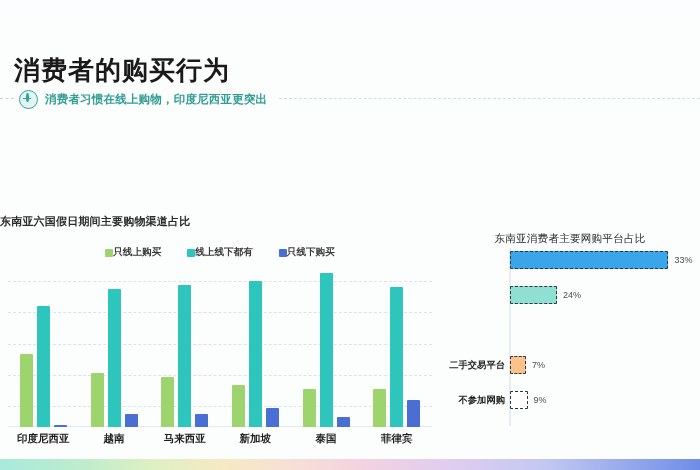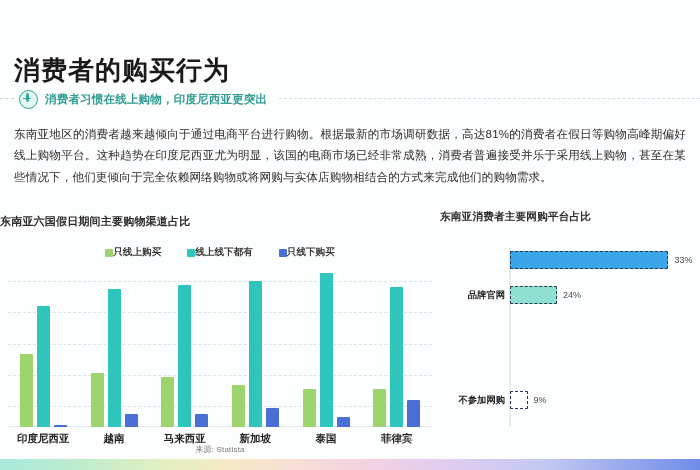--- a/index.html
+++ b/index.html
@@ -71,22 +71,22 @@
   .xlabels{position:absolute;left:8px;top:224px;width:424px;height:20px;}
   .xlabel{position:absolute;text-align:center;font-size:10.5px;font-weight:bold;color:#1f1f1f;white-space:nowrap;}
   .source{
     position:absolute;left:0;top:236px;width:440px;text-align:center;
     font-size:8px;color:#7a7a7a;letter-spacing:.2px;
   }
 
   
   .chart-right{position:absolute;left:440px;top:0;width:260px;height:250px;}
   .chart-right .c-title{
-    position:absolute;left:0;top:2px;width:260px;
-    font-size:10.6px;font-weight:bold;color:#2b2b2b;letter-spacing:.2px;
+    position:absolute;left:0;top:24px;width:260px;text-align:center;
+    font-size:10.6px;font-weight:normal;color:#2b2b2b;letter-spacing:.2px;
   }
   .hplot{position:absolute;left:0;top:34px;width:260px;height:190px;}
   .vaxis{position:absolute;left:69px;top:6px;width:1.5px;height:178px;background:#e6ecef;}
   .hrow{position:absolute;left:0;width:260px;height:24px;}
   .hlabel{
     position:absolute;right:195px;top:0;width:90px;height:24px;
     display:flex;align-items:center;justify-content:flex-end;
     font-size:9.3px;font-weight:bold;color:#1f1f1f;white-space:nowrap;
   }
   .hbar{
@@ -111,21 +111,20 @@
 
   <h1 class="page-title">消费者的购买行为</h1>
 
   <div class="subtitle-row">
     <span class="dash-left"></span>
     <span class="badge-icon"></span>
     <span class="subtitle-text">消费者习惯在线上购物，印度尼西亚更突出</span>
     <span class="dash-right"></span>
   </div>
 
-  <p class="body-copy">东南亚地区的消费者越来越倾向于通过电商平台进行购物。根据最新的市场调研数据，高达81%的消费者在假日等购物高峰期偏好线上购物平台。这种趋势在印度尼西亚尤为明显，该国的电商市场已经非常成熟，消费者普遍接受并乐于采用线上购物，甚至在某些情况下，他们更倾向于完全依赖网络购物或将网购与实体店购物相结合的方式来完成他们的购物需求。</p>
 
   <div class="charts">
 
     <div class="chart-left">
       <div class="c-title">东南亚六国假日期间主要购物渠道占比</div>
 
       <div class="legend">
         <div class="legend-item">
           <span class="legend-swatch" style="background:#9ed46e"></span>
           <span class="legend-label">只线上购买</span>
@@ -181,35 +180,38 @@
 
       <div class="xlabels" id="left-xlabels">
           <div class="xlabel" style="left: 0px; width: 70.6667px;">印度尼西亚</div>
           <div class="xlabel" style="left: 70.6667px; width: 70.6667px;">越南</div>
           <div class="xlabel" style="left: 141.333px; width: 70.6667px;">马来西亚</div>
           <div class="xlabel" style="left: 212px; width: 70.6667px;">新加坡</div>
           <div class="xlabel" style="left: 282.667px; width: 70.6667px;">泰国</div>
           <div class="xlabel" style="left: 353.333px; width: 70.6667px;">菲律宾</div>
         </div>
 
-      <div class="source">来源: Statista</div>
     </div>
 
     <div class="chart-right">
       <div class="c-title">东南亚消费者主要网购平台占比</div>
       <div class="hplot" id="right-plot">
         <div class="vaxis"></div>
       <div class="hrow" style="top: 6px;">
             <div class="hbar" style="width: 158.4px; background: rgb(58, 165, 232); border-color: rgb(42, 53, 80);"></div>
             <div class="hval" style="left: 234.4px;">33%</div>
           </div>
           <div class="hrow" style="top: 41px;">
-            <div class="hlabel">品牌官网</div>
             <div class="hbar" style="width: 46.9333px; background: rgb(143, 224, 208); border-color: rgb(42, 53, 80);"></div>
             <div class="hval" style="left: 122.933px;">24%</div>
+          </div>
+          <div class="hrow" style="top: 111px;">
+            <div class="hlabel">二手交易平台</div>
+            <div class="hbar" style="width: 16px; background: rgb(252, 194, 137); border-color: rgb(42, 53, 80);"></div>
+            <div class="hval" style="left: 92px;">7%</div>
           </div>
           <div class="hrow" style="top: 146px;">
             <div class="hlabel">不参加网购</div>
             <div class="hbar" style="width: 17.6px; background: rgb(255, 255, 255); border-color: rgb(42, 53, 80);"></div>
             <div class="hval" style="left: 93.6px;">9%</div>
           </div>
         </div>
     </div>
 
   </div>

